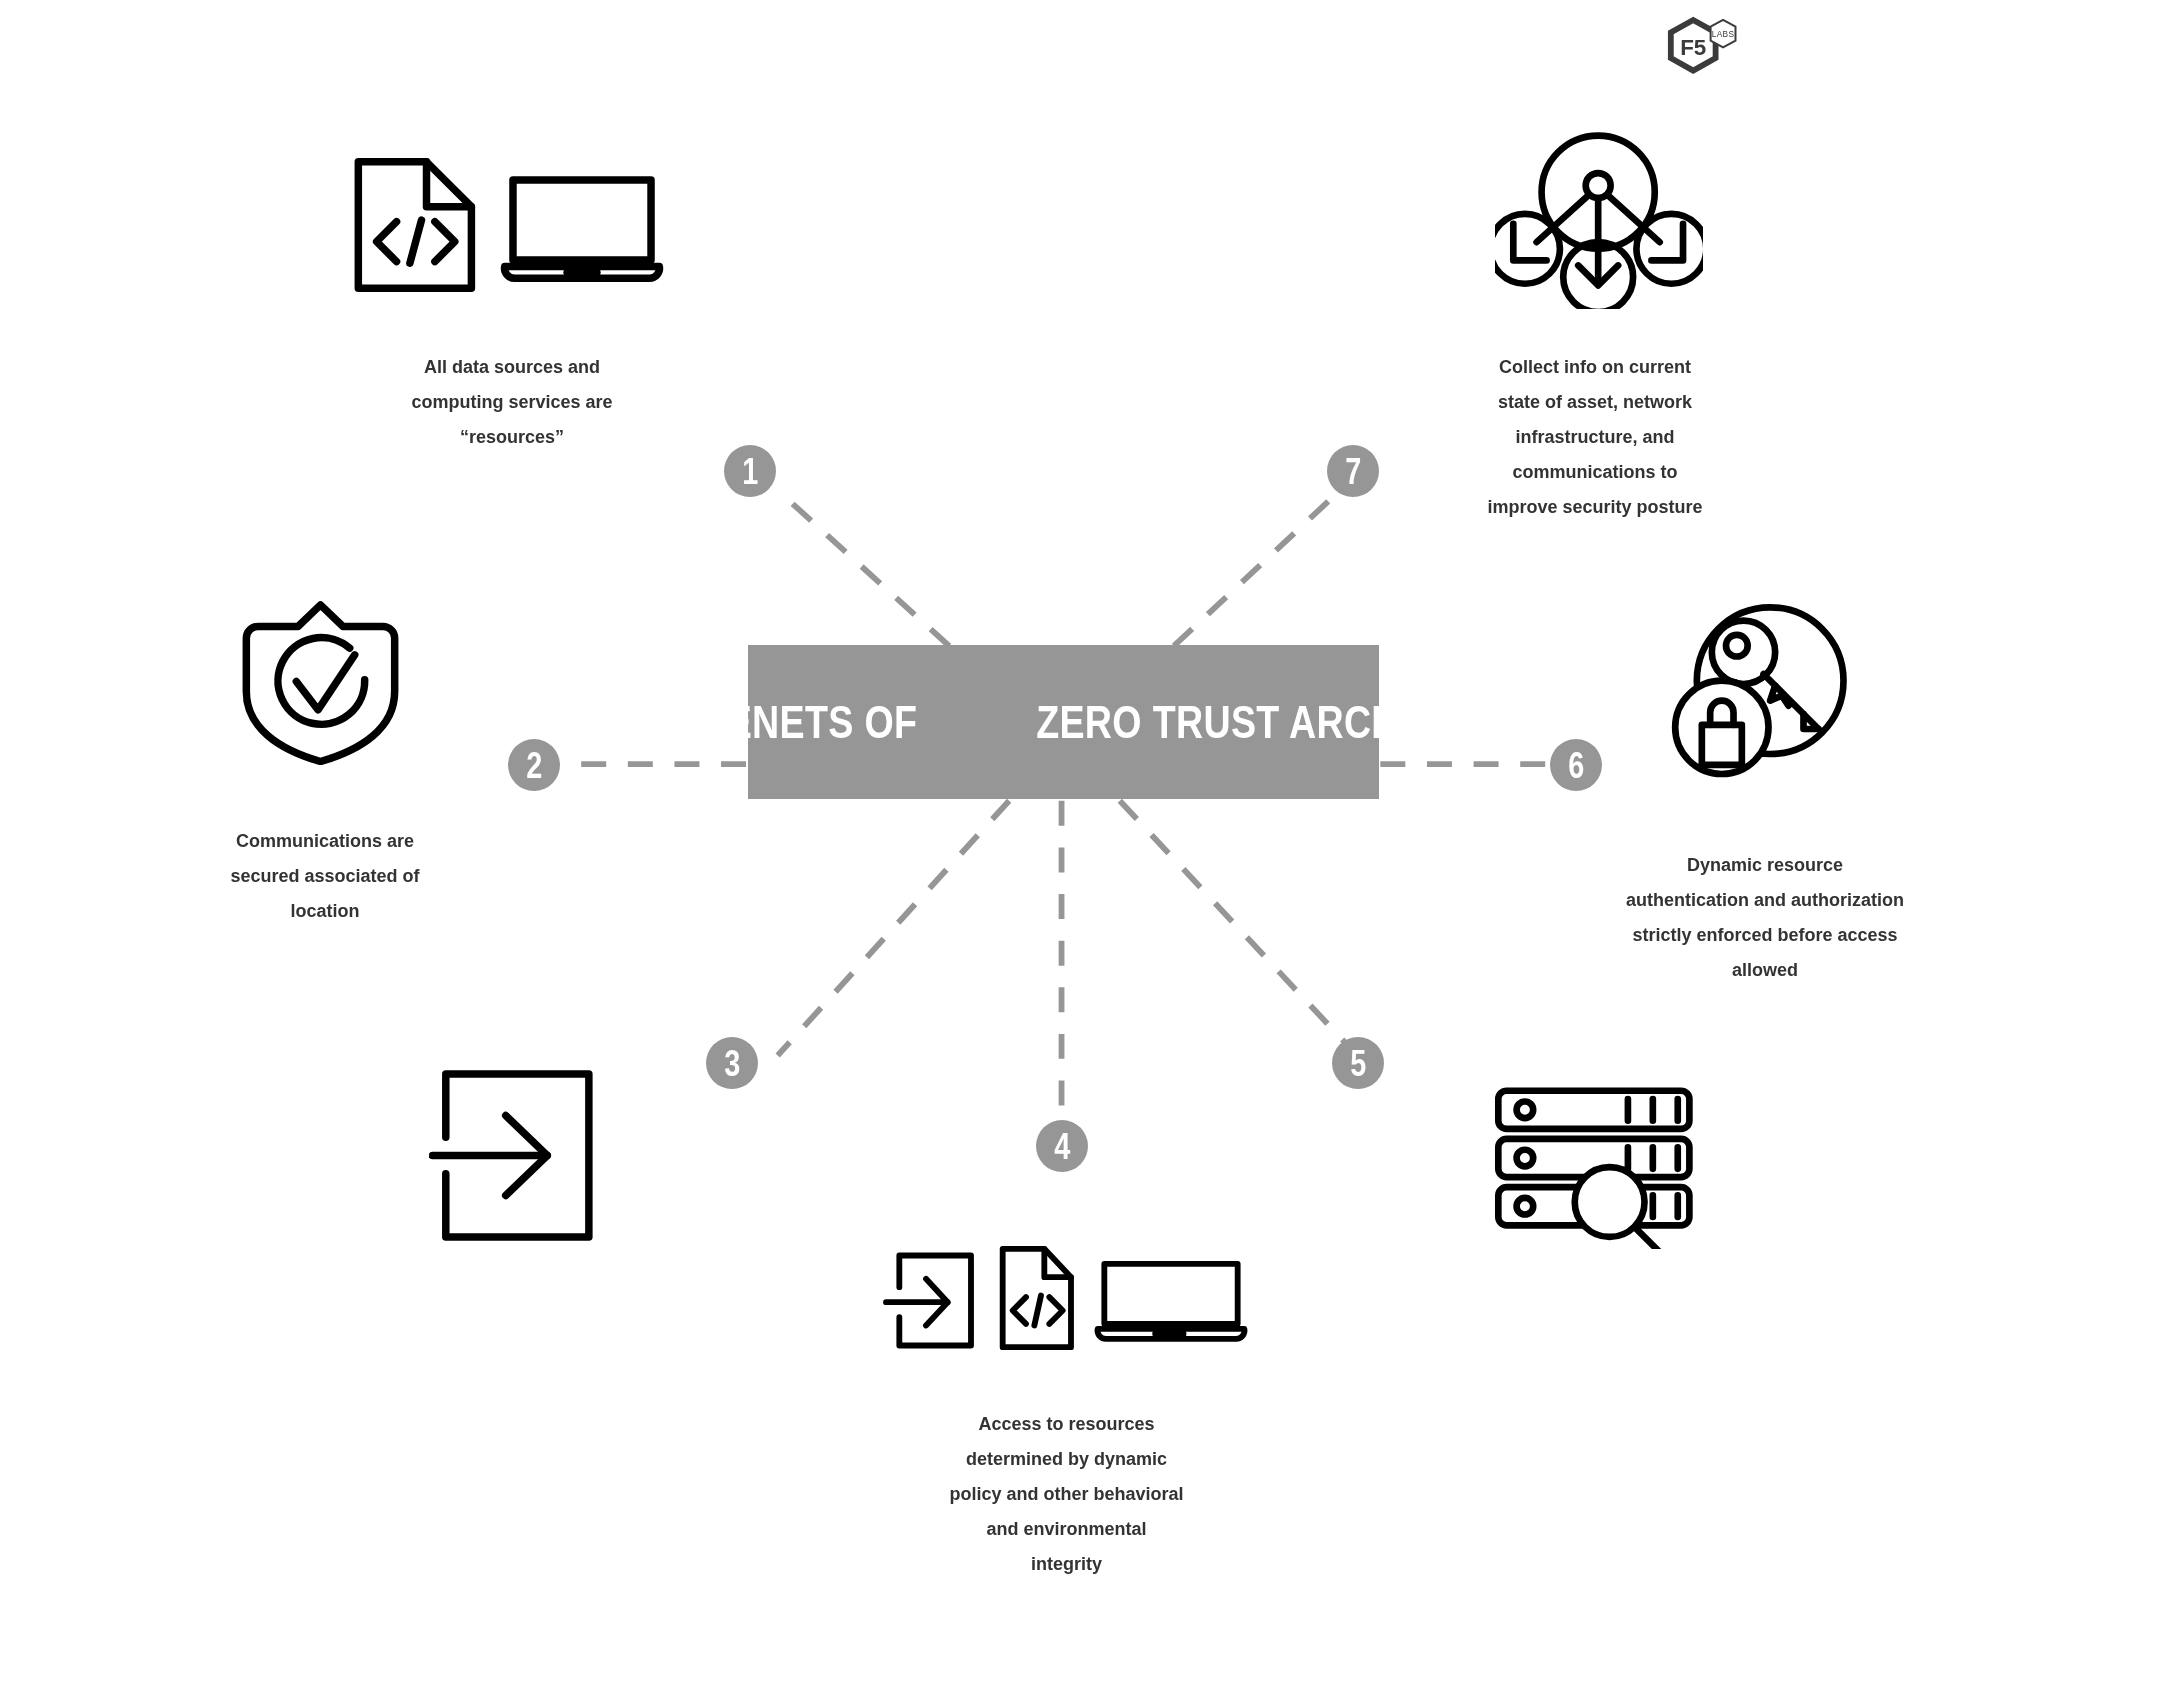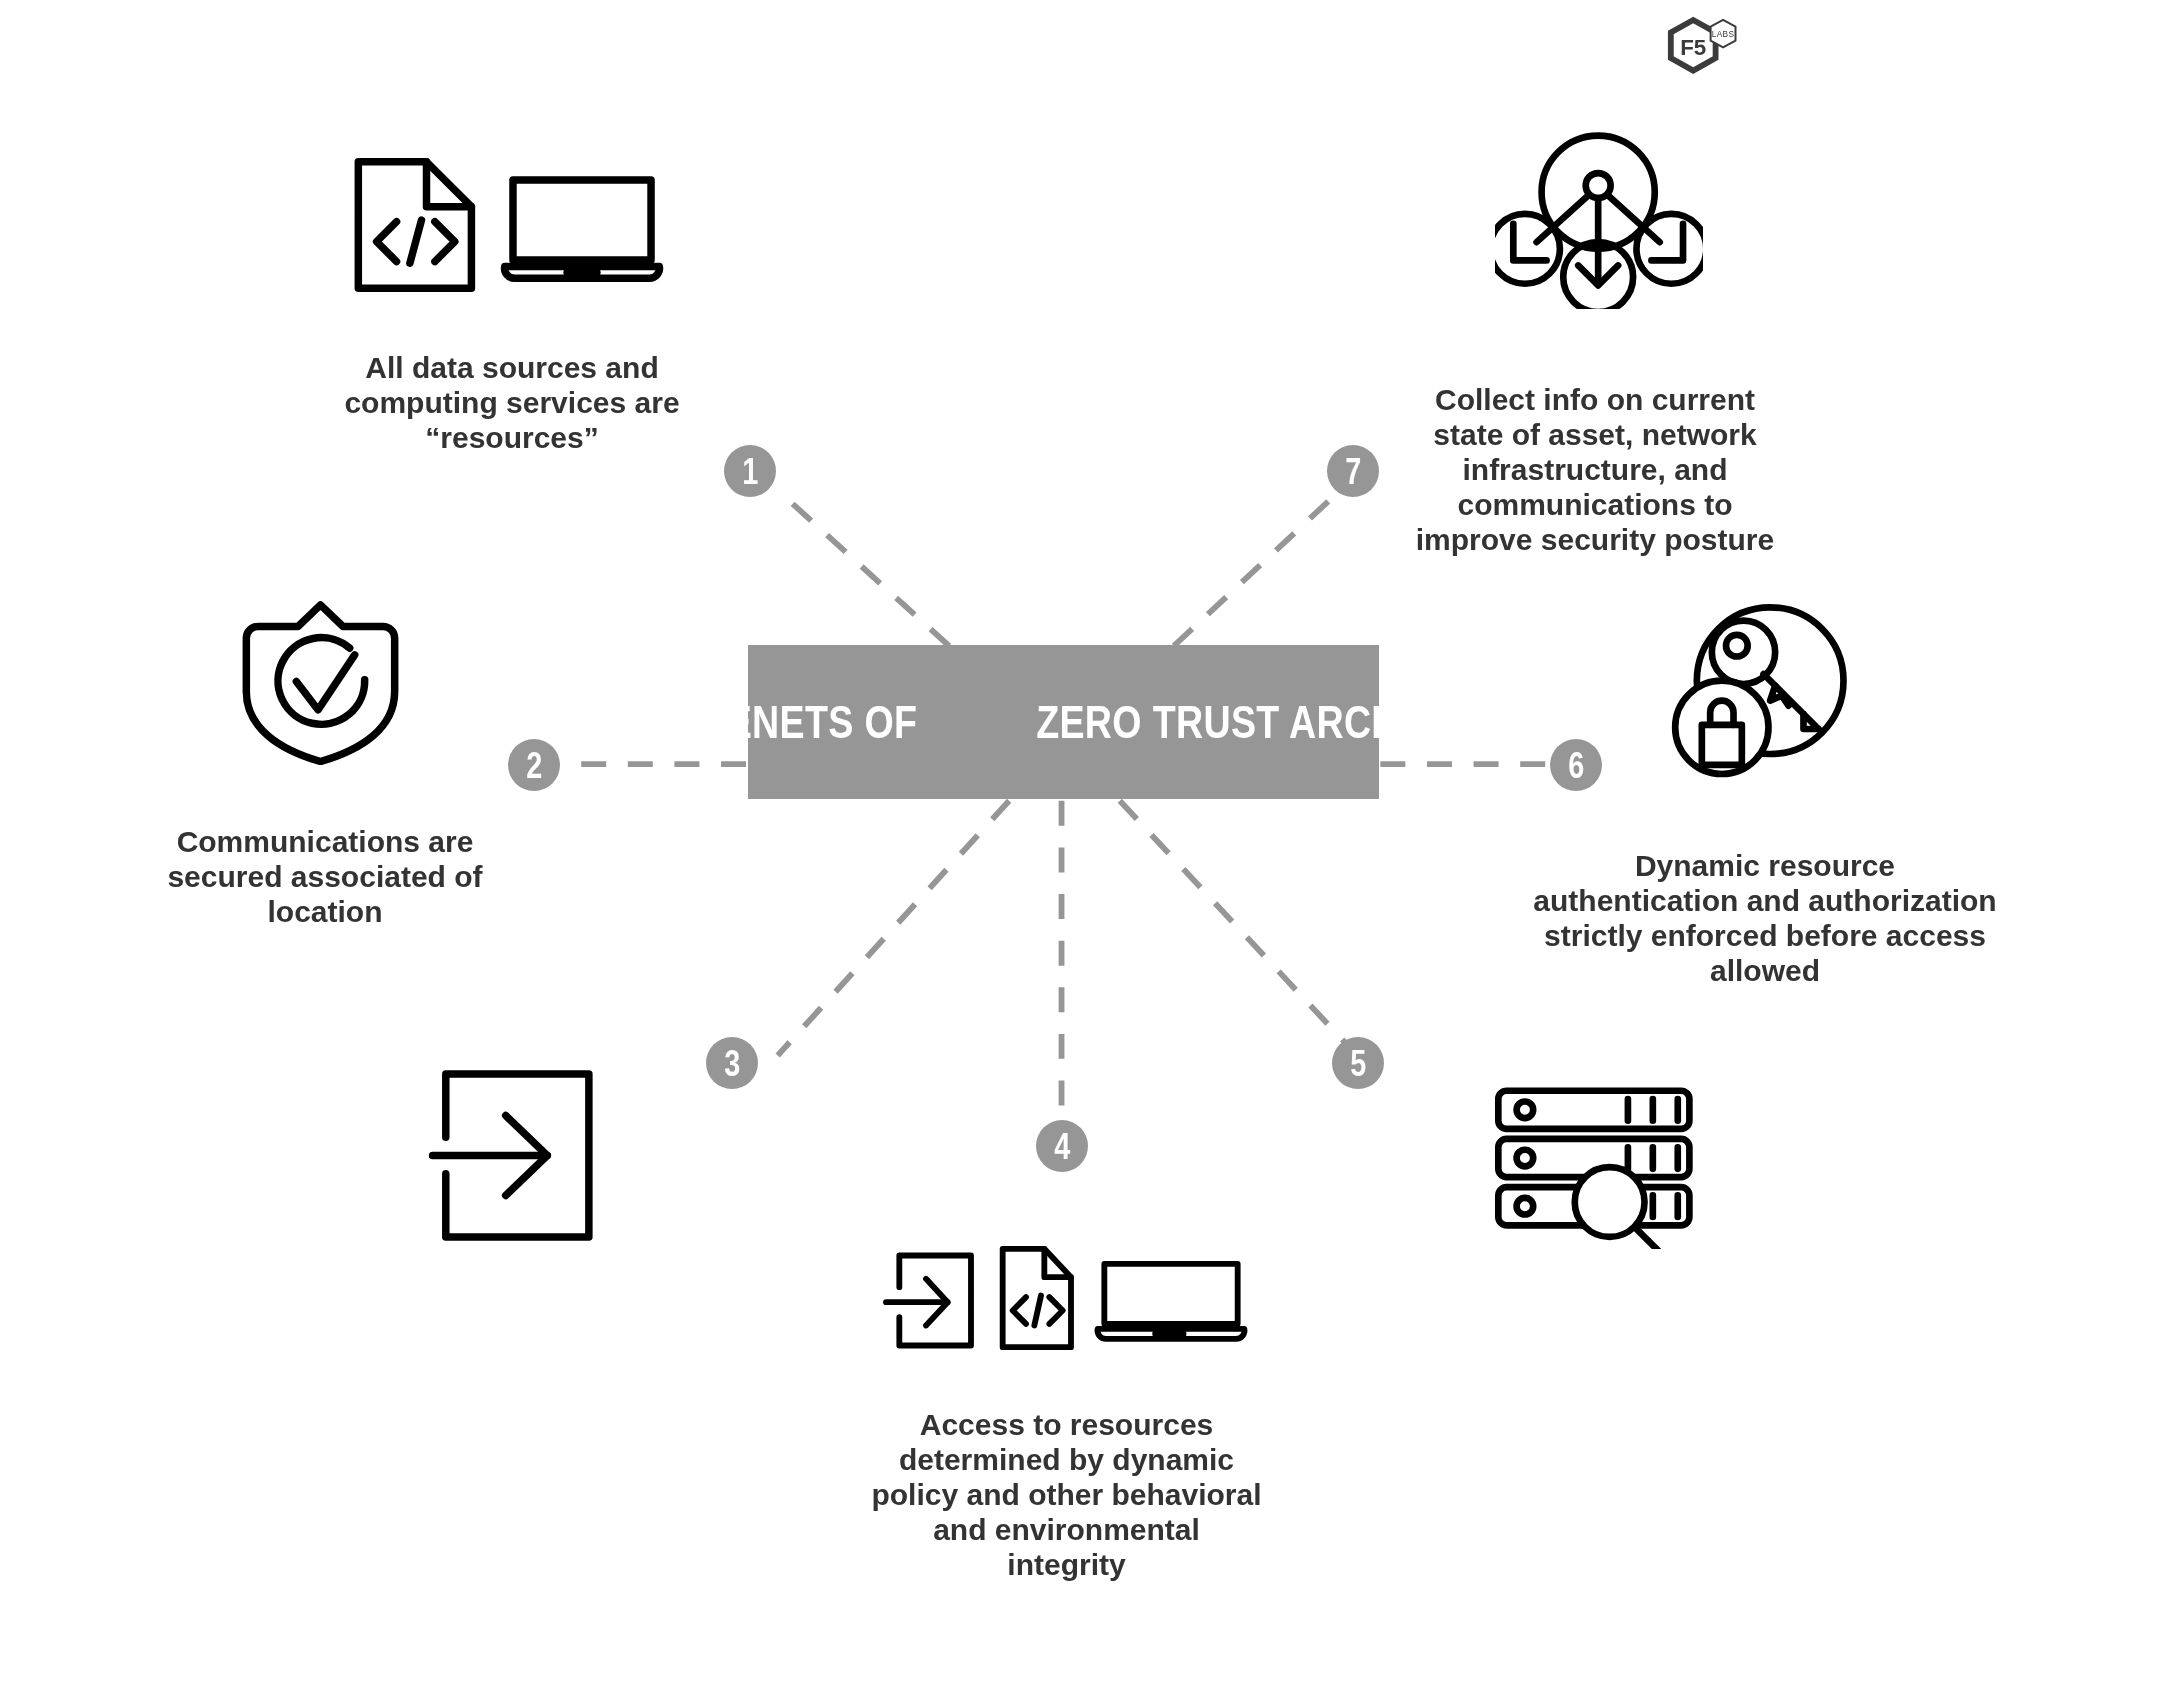--- a/index.html
+++ b/index.html
@@ -47,21 +47,21 @@
     font-weight:700;font-size:37px;line-height:1;
     z-index:6;
   }
   .badge span{transform:scaleX(.78);display:block;}
 
   
   .caption{
     position:absolute;
     color:#333333;
     font-weight:700;
-    font-size:30px;
+    font-size:18px;
     line-height:35px;
     text-align:center;
     white-space:pre-line;
     z-index:3;
   }
 
   
   .icon-group{position:absolute;z-index:3;}
   .icon-group svg{display:block;}
 
@@ -257,20 +257,20 @@
 
         <path d="M22 128 V172 H62"></path>
         <path d="M226 128 V172 H188"></path>
         <path d="M100 178 L124 202 L148 178"></path>
       </g>
     </svg>
   </div>
   <div class="badge" style="left:1327px;top:445px;">
       <span>7</span>
     </div>
-  <div class="caption" style="left:1370px;top:350px;width:450px;margin-top:32px;">Collect info on current
+  <div class="caption" style="left:1370px;top:350px;width:450px;">Collect info on current
 state of asset, network
 infrastructure, and
 communications to
 improve security posture</div>
 
 </div>
 
 
 </body></html>

